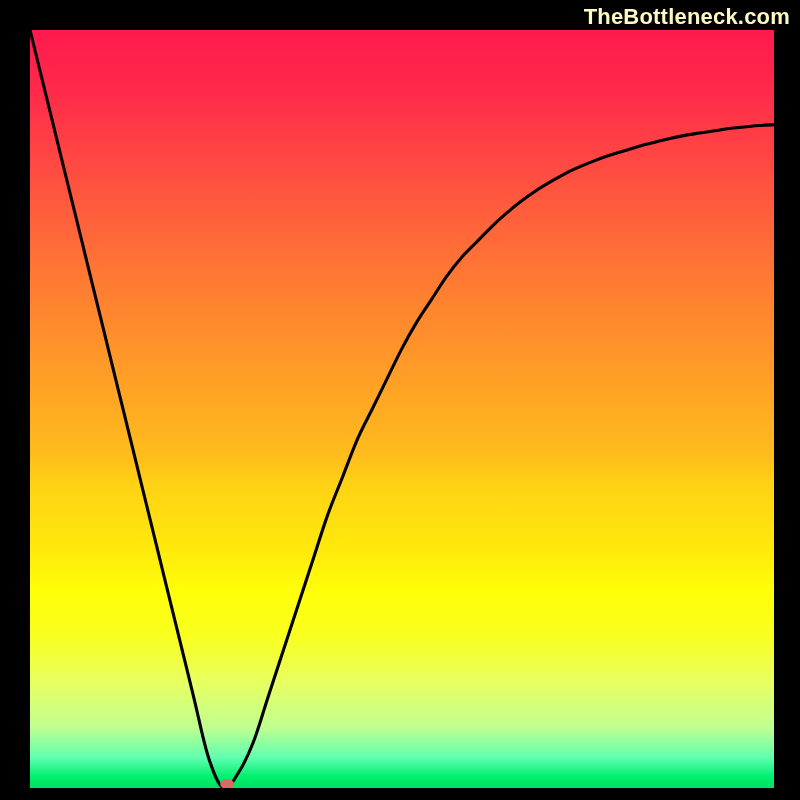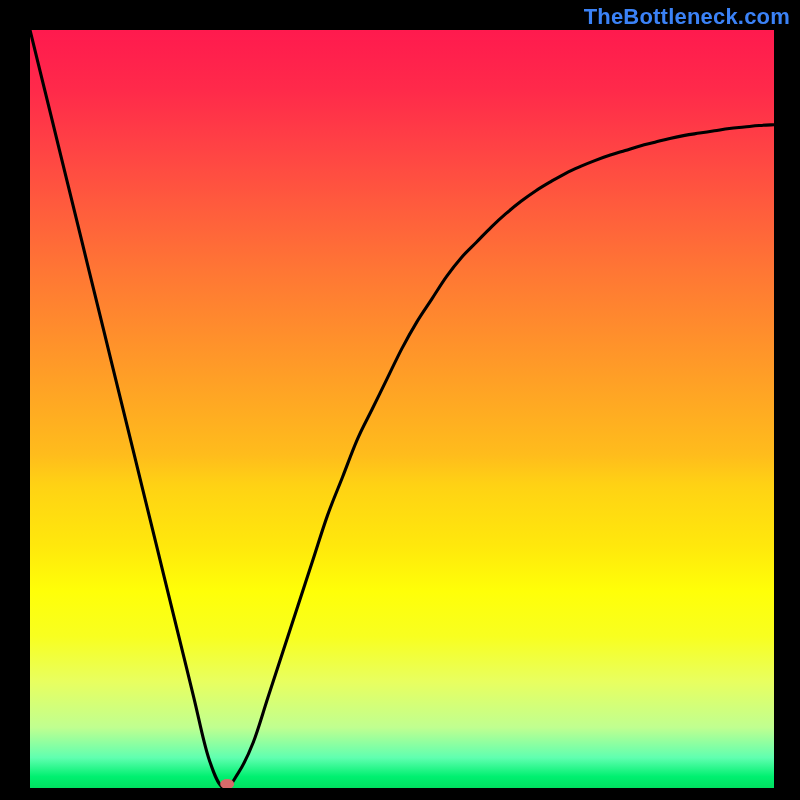--- a/index.html
+++ b/index.html
@@ -52,21 +52,21 @@
     fill: #d86a6a;
     stroke: none;
   }
   .watermark {
     position: absolute;
     top: 4px;
     right: 10px;
     font-family: Arial, Helvetica, sans-serif;
     font-size: 22px;
     font-weight: bold;
-    color: #3b82f6;
+    color: #fef9c3;
     letter-spacing: 0.2px;
   }
 </style>
 </head>
 <body>
 
 <div class="frame">
   <div class="plot-area">
     <svg class="curve-svg" viewBox="0 0 744 758" preserveAspectRatio="none">
       <path id="curvePath" class="curve-path" d="M 0.00 0.00 C 2.68 10.92, 9.52 38.81, 14.88 60.64 C 20.24 82.47, 24.40 99.45, 29.76 121.28 C 35.12 143.11, 39.28 160.09, 44.64 181.92 C 50.00 203.75, 54.16 220.73, 59.52 242.56 C 64.88 264.39, 69.04 281.37, 74.40 303.20 C 79.76 325.03, 83.92 342.01, 89.28 363.84 C 94.64 385.67, 98.80 402.65, 104.16 424.48 C 109.52 446.31, 113.68 463.29, 119.04 485.12 C 124.40 506.95, 128.56 523.93, 133.92 545.76 C 139.28 567.59, 143.44 584.57, 148.80 606.40 C 154.16 628.23, 158.32 645.21, 163.68 667.04 C 169.04 688.87, 173.20 711.31, 178.56 727.68 C 183.92 744.05, 188.08 755.27, 193.44 758.00 C 198.80 760.73, 202.96 751.03, 208.32 742.84 C 213.68 734.65, 217.84 726.16, 223.20 712.52 C 228.56 698.88, 232.72 683.41, 238.08 667.04 C 243.44 650.67, 247.60 637.93, 252.96 621.56 C 258.32 605.19, 262.48 592.45, 267.84 576.08 C 273.20 559.71, 277.36 546.97, 282.72 530.60 C 288.08 514.23, 292.24 500.13, 297.60 485.12 C 302.96 470.11, 307.12 460.86, 312.48 447.22 C 317.84 433.58, 322.00 421.60, 327.36 409.32 C 332.72 397.04, 336.88 389.92, 342.24 379.00 C 347.60 368.08, 351.76 359.60, 357.12 348.68 C 362.48 337.76, 366.64 328.59, 372.00 318.36 C 377.36 308.13, 381.52 300.70, 386.88 291.83 C 392.24 282.96, 396.40 277.28, 401.76 269.09 C 407.12 260.90, 411.28 253.85, 416.64 246.35 C 422.00 238.85, 426.16 233.54, 431.52 227.40 C 436.88 221.26, 441.04 217.70, 446.40 212.24 C 451.76 206.78, 455.92 202.26, 461.28 197.08 C 466.64 191.90, 470.80 188.07, 476.16 183.44 C 481.52 178.80, 485.68 175.40, 491.04 171.31 C 496.40 167.21, 500.56 164.24, 505.92 160.70 C 511.28 157.15, 515.44 154.74, 520.80 151.60 C 526.16 148.46, 530.32 145.99, 535.68 143.26 C 541.04 140.53, 545.20 138.76, 550.56 136.44 C 555.92 134.12, 560.08 132.42, 565.44 130.38 C 570.80 128.33, 574.96 126.84, 580.32 125.07 C 585.68 123.30, 589.84 122.16, 595.20 120.52 C 600.56 118.88, 604.72 117.47, 610.08 115.97 C 615.44 114.47, 619.60 113.55, 624.96 112.18 C 630.32 110.82, 634.48 109.62, 639.84 108.39 C 645.20 107.17, 649.36 106.32, 654.72 105.36 C 660.08 104.41, 664.24 103.91, 669.60 103.09 C 674.96 102.27, 679.12 101.63, 684.48 100.81 C 689.84 100.00, 694.00 99.22, 699.36 98.54 C 704.72 97.86, 708.88 97.57, 714.24 97.02 C 719.60 96.48, 723.76 95.92, 729.12 95.51 C 734.48 95.10, 741.32 94.89, 744.00 94.75"></path>

